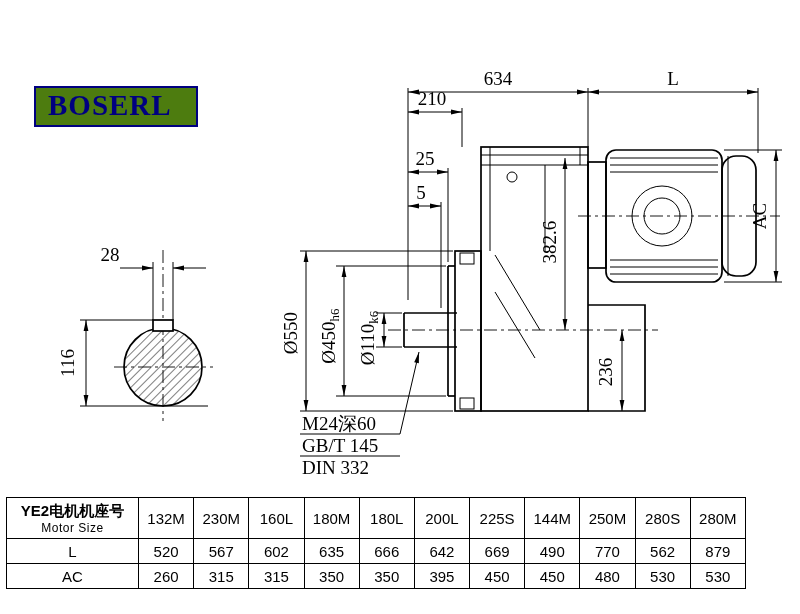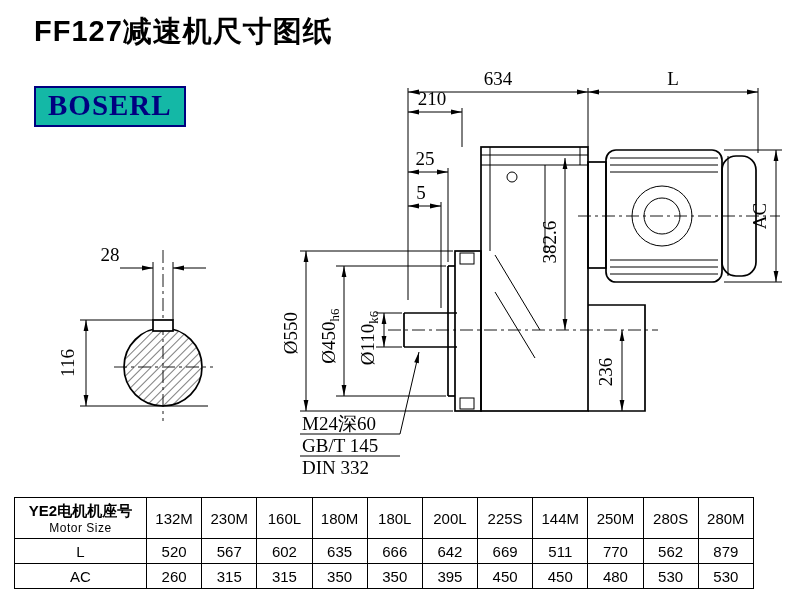--- a/index.html
+++ b/index.html
@@ -7,55 +7,54 @@
   .page {
     position:relative; width:800px; height:614px; background:#ffffff;
     font-family:"Liberation Sans", sans-serif; overflow:hidden; color:#000;
   }
   .title {
     position:absolute; top:12px; left:34px; font-size:29px; font-weight:bold;
     letter-spacing:1px; color:#000; font-family:"Liberation Sans", sans-serif;
   }
   .brand {
     position:absolute; top:86px; left:34px; border:2px solid #000080;
-    padding:1px 12px 3px 12px; background:#14b8a6;
+    padding:1px 24px 3px 12px; background:#4d7c0f;
   }
   .brand span {
     font-family:"Liberation Serif", serif; font-size:29px; font-weight:bold;
     color:#000080; letter-spacing:1px;
   }
   svg.drawing { position:absolute; top:0; left:0; }
   .drawing line, .drawing rect, .drawing circle, .drawing polyline {
     stroke:#000; stroke-width:1; fill:none;
   }
   .drawing .outline { stroke-width:1.7; }
   .drawing .cl { stroke-dasharray:13 4 3 4; stroke-width:0.9; }
   .drawing text { font-family:"Liberation Serif", serif; font-size:19px; fill:#000; }
   .drawing .sub { font-size:13px; }
   .arr { fill:#000; stroke:none; }
   .size-table {
-    position:absolute; left:14px; top:497px; width:740px;
+    position:absolute; left:6px; top:497px; width:740px;
     border-collapse:collapse; table-layout:fixed;
     font-family:"Liberation Sans", sans-serif;
     border-radius:11px;
   }
   .size-table th, .size-table td {
     border:1px solid #000; text-align:center; vertical-align:middle;
     font-weight:normal; font-size:15px; color:#000; height:25px; overflow:hidden;
   }
   .size-table thead th { height:41px; }
   .size-table .cn { display:block; font-weight:bold; font-size:15px; }
   .size-table .en { display:block; font-size:12px; letter-spacing:0.5px; }
 </style>
 </head>
 <body>
 
 <div class="page">
 
-  <div class="title">FF127减速机尺寸图纸</div>
 
   <div class="brand">
     <span>BOSERL</span>
   </div>
 
   <svg class="drawing" width="800" height="495" viewBox="0 0 800 495" xmlns="http://www.w3.org/2000/svg">
     <defs>
       <marker id="mE" markerWidth="12" markerHeight="9" refX="11.5" refY="4.5" orient="auto" markerUnits="userSpaceOnUse">
         <path class="arr" d="M11.5,4.5 L0.5,2.1 L0.5,6.9 Z"></path>
       </marker>
@@ -245,21 +244,21 @@
     <tbody>
       <tr>
         <th>L</th>
         <td>520</td>
         <td>567</td>
         <td>602</td>
         <td>635</td>
         <td>666</td>
         <td>642</td>
         <td>669</td>
-        <td>511</td>
+        <td>490</td>
         <td>770</td>
         <td>562</td>
         <td>879</td>
       </tr>
       <tr>
         <th>AC</th>
         <td>260</td>
         <td>315</td>
         <td>315</td>
         <td>350</td>

